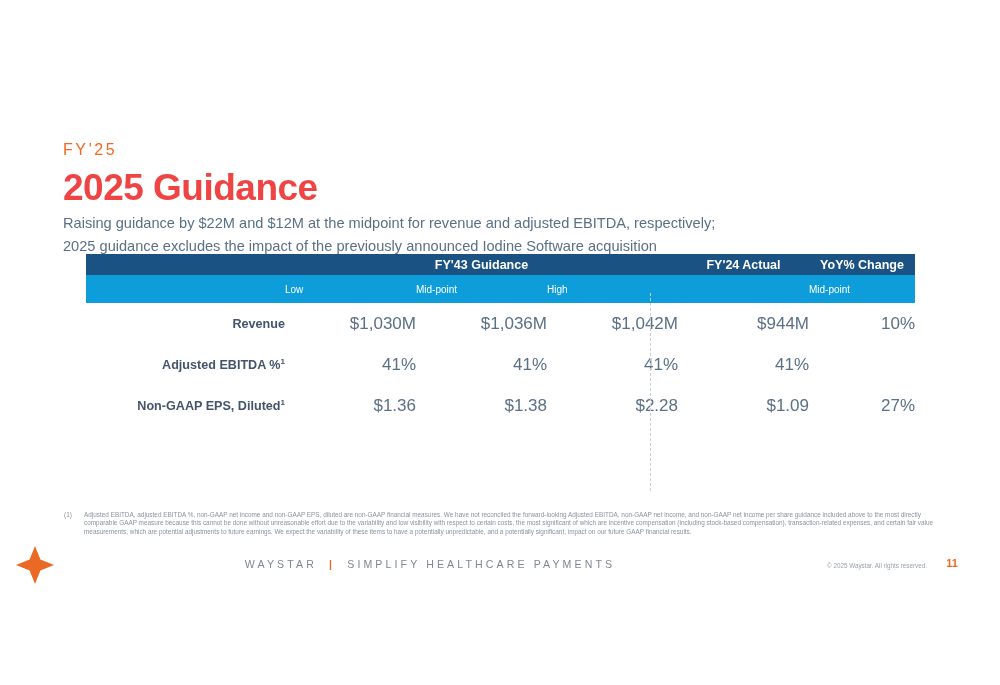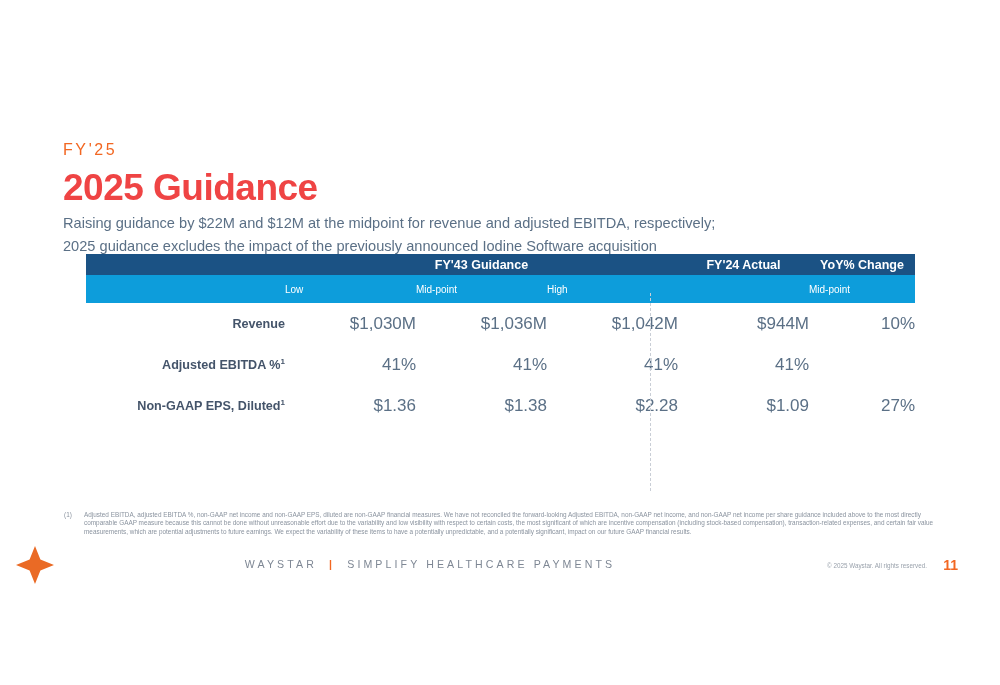--- a/index.html
+++ b/index.html
@@ -182,21 +182,21 @@
     right: 73px;
     top: 562px;
     font-size: 6.3px;
     color: #9aa2ac;
     white-space: nowrap;
   }
   .pagenum {
     position: absolute;
     right: 42px;
     top: 557px;
-    font-size: 14px;
+    font-size: 11px;
     font-weight: bold;
     color: #f26722;
   }
 </style>
 </head>
 <body>
 
 <div class="slide">
 
   <div class="eyebrow">FY'25</div>

